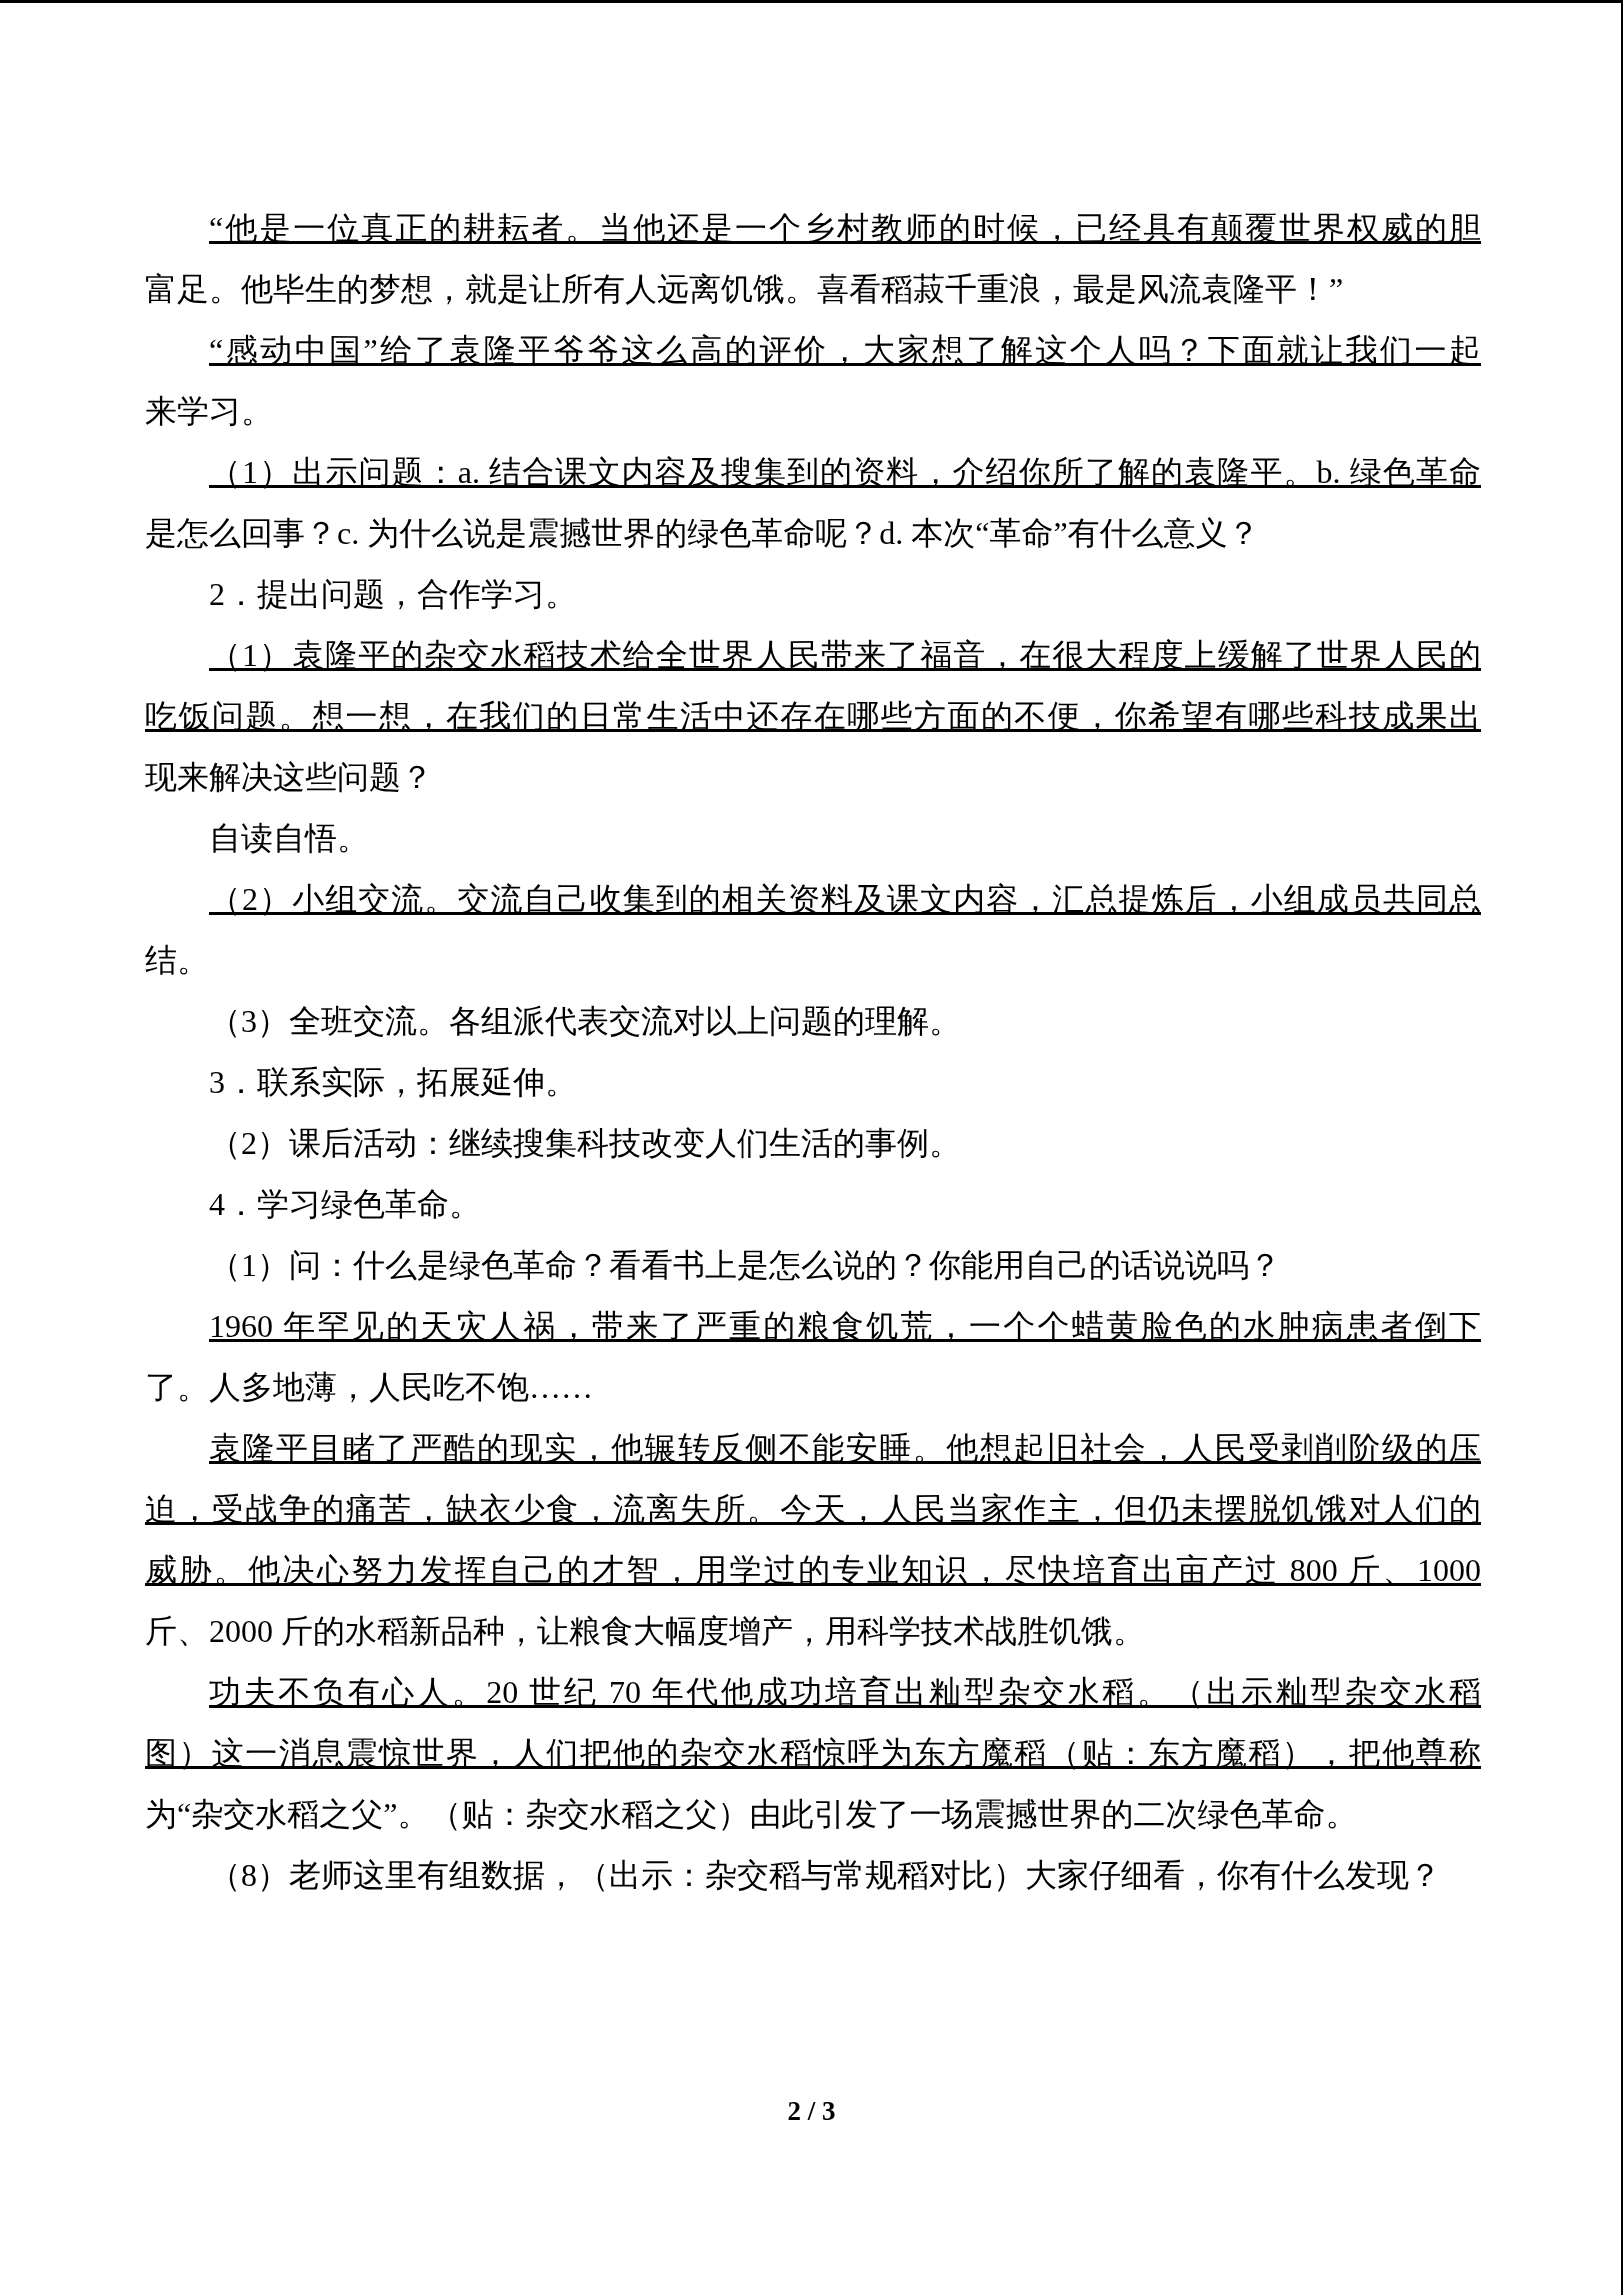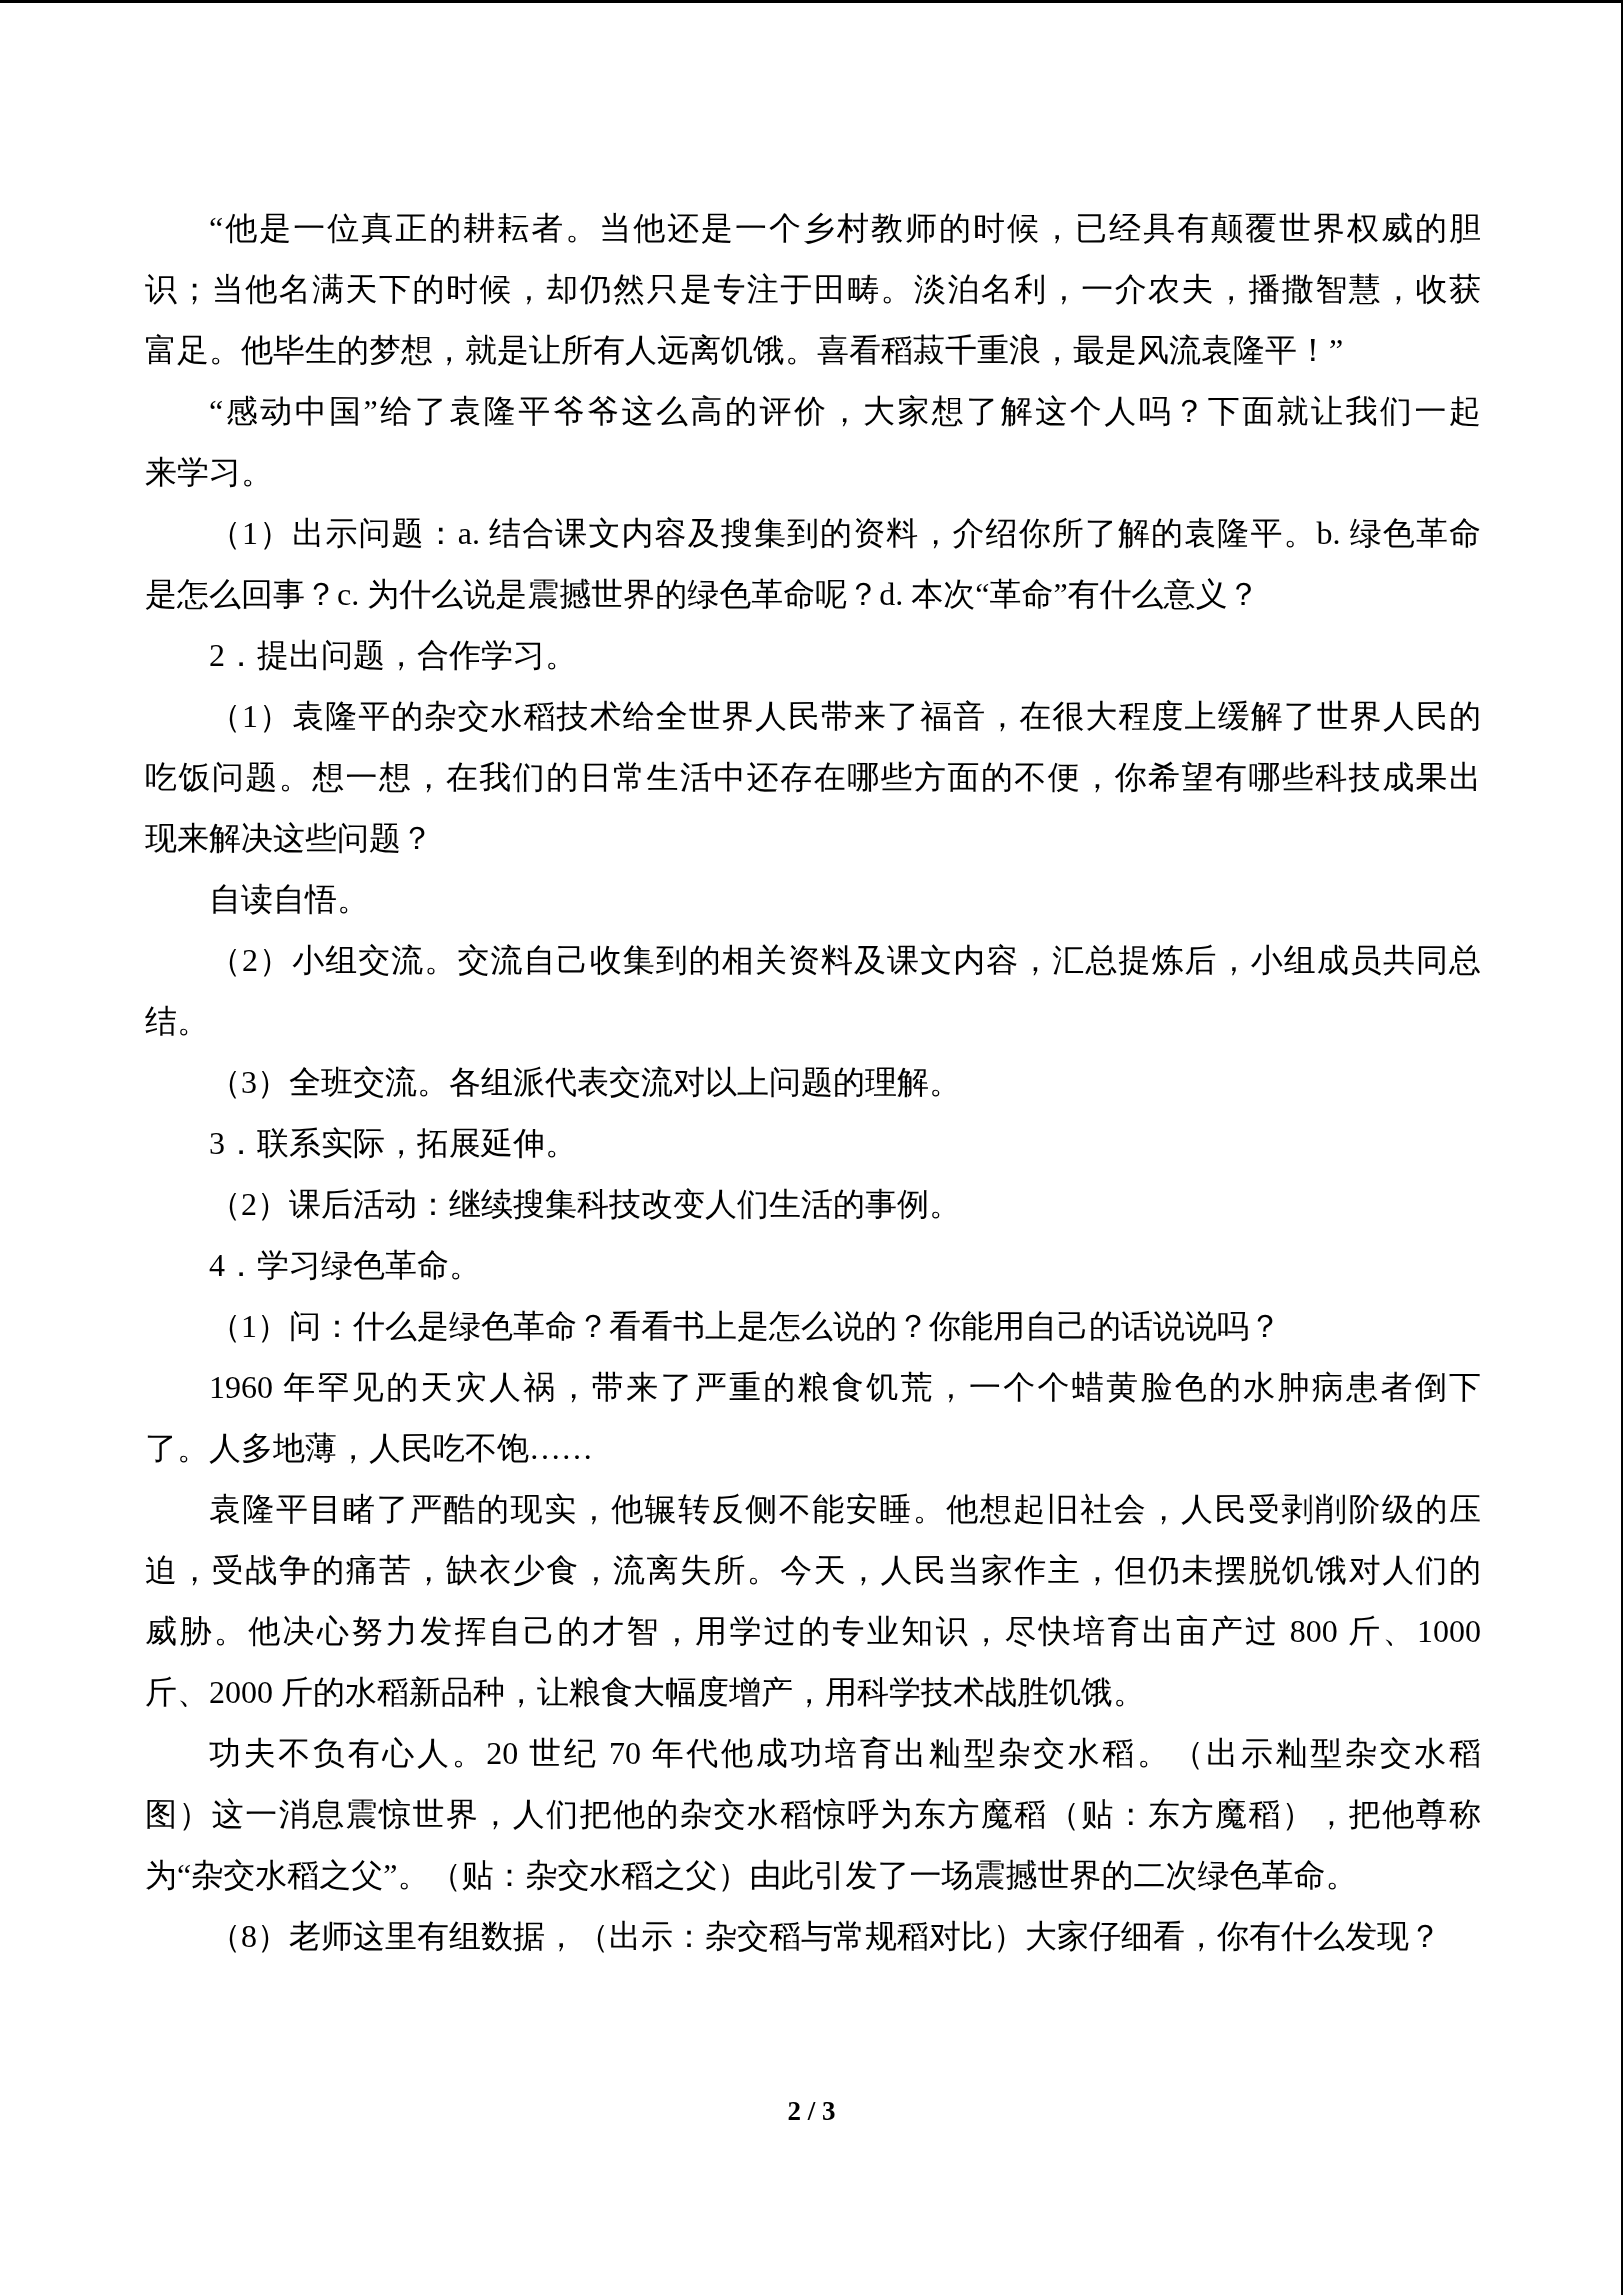--- a/index.html
+++ b/index.html
@@ -36,20 +36,21 @@
   .line {
     font-size: 32px;
     line-height: 61px;
     height: 61px;
     text-align: justify;
     text-justify: inter-ideograph;
     color: #000000;
   }
   .line.fill {
     text-align-last: justify;
+    text-decoration: underline;
   }
   .line.indent {
     text-indent: 64px;
   }
   .footer {
     position: absolute;
     top: 2092px;
     left: 0;
     width: 100%;
     text-align: center;
@@ -60,21 +61,20 @@
   }
 </style>
 </head>
 <body>
 
 <div class="scan-border-top"></div>
 <div class="scan-border-right"></div>
 
 <div class="content" id="content">
     <div class="line indent fill">“他是一位真正的耕耘者。当他还是一个乡村教师的时候，已经具有颠覆世界权威的胆</div>
-    <div class="line fill">识；当他名满天下的时候，却仍然只是专注于田畴。淡泊名利，一介农夫，播撒智慧，收获</div>
     <div class="line">富足。他毕生的梦想，就是让所有人远离饥饿。喜看稻菽千重浪，最是风流袁隆平！”</div>
     <div class="line indent fill">“感动中国”给了袁隆平爷爷这么高的评价，大家想了解这个人吗？下面就让我们一起</div>
     <div class="line">来学习。</div>
     <div class="line indent fill">（1）出示问题：a. 结合课文内容及搜集到的资料，介绍你所了解的袁隆平。b. 绿色革命</div>
     <div class="line">是怎么回事？c. 为什么说是震撼世界的绿色革命呢？d. 本次“革命”有什么意义？</div>
     <div class="line indent">2．提出问题，合作学习。</div>
     <div class="line indent fill">（1）袁隆平的杂交水稻技术给全世界人民带来了福音，在很大程度上缓解了世界人民的</div>
     <div class="line fill">吃饭问题。想一想，在我们的日常生活中还存在哪些方面的不便，你希望有哪些科技成果出</div>
     <div class="line">现来解决这些问题？</div>
     <div class="line indent">自读自悟。</div>

